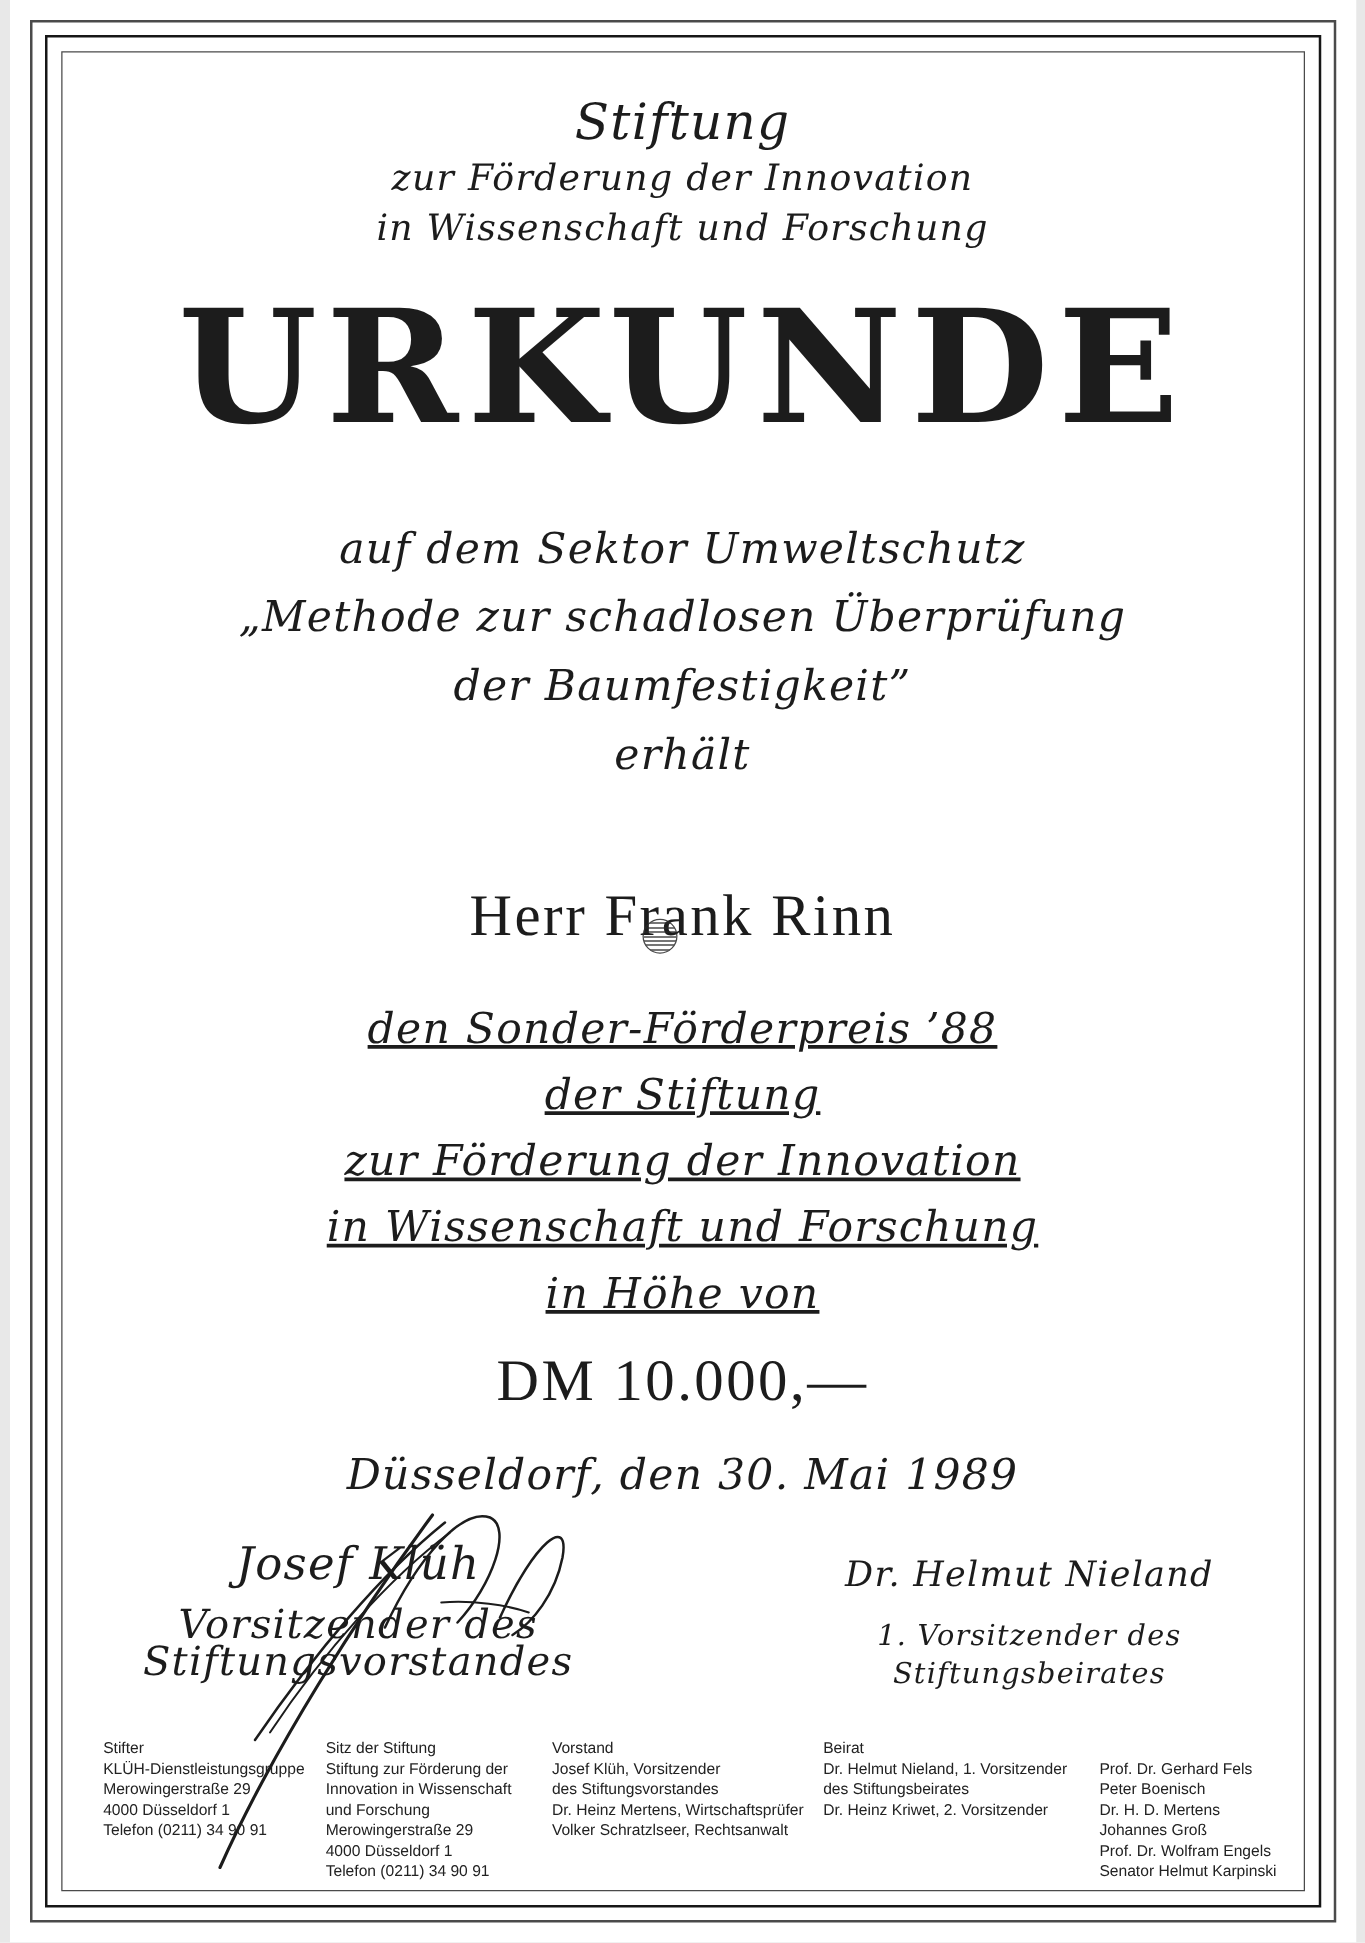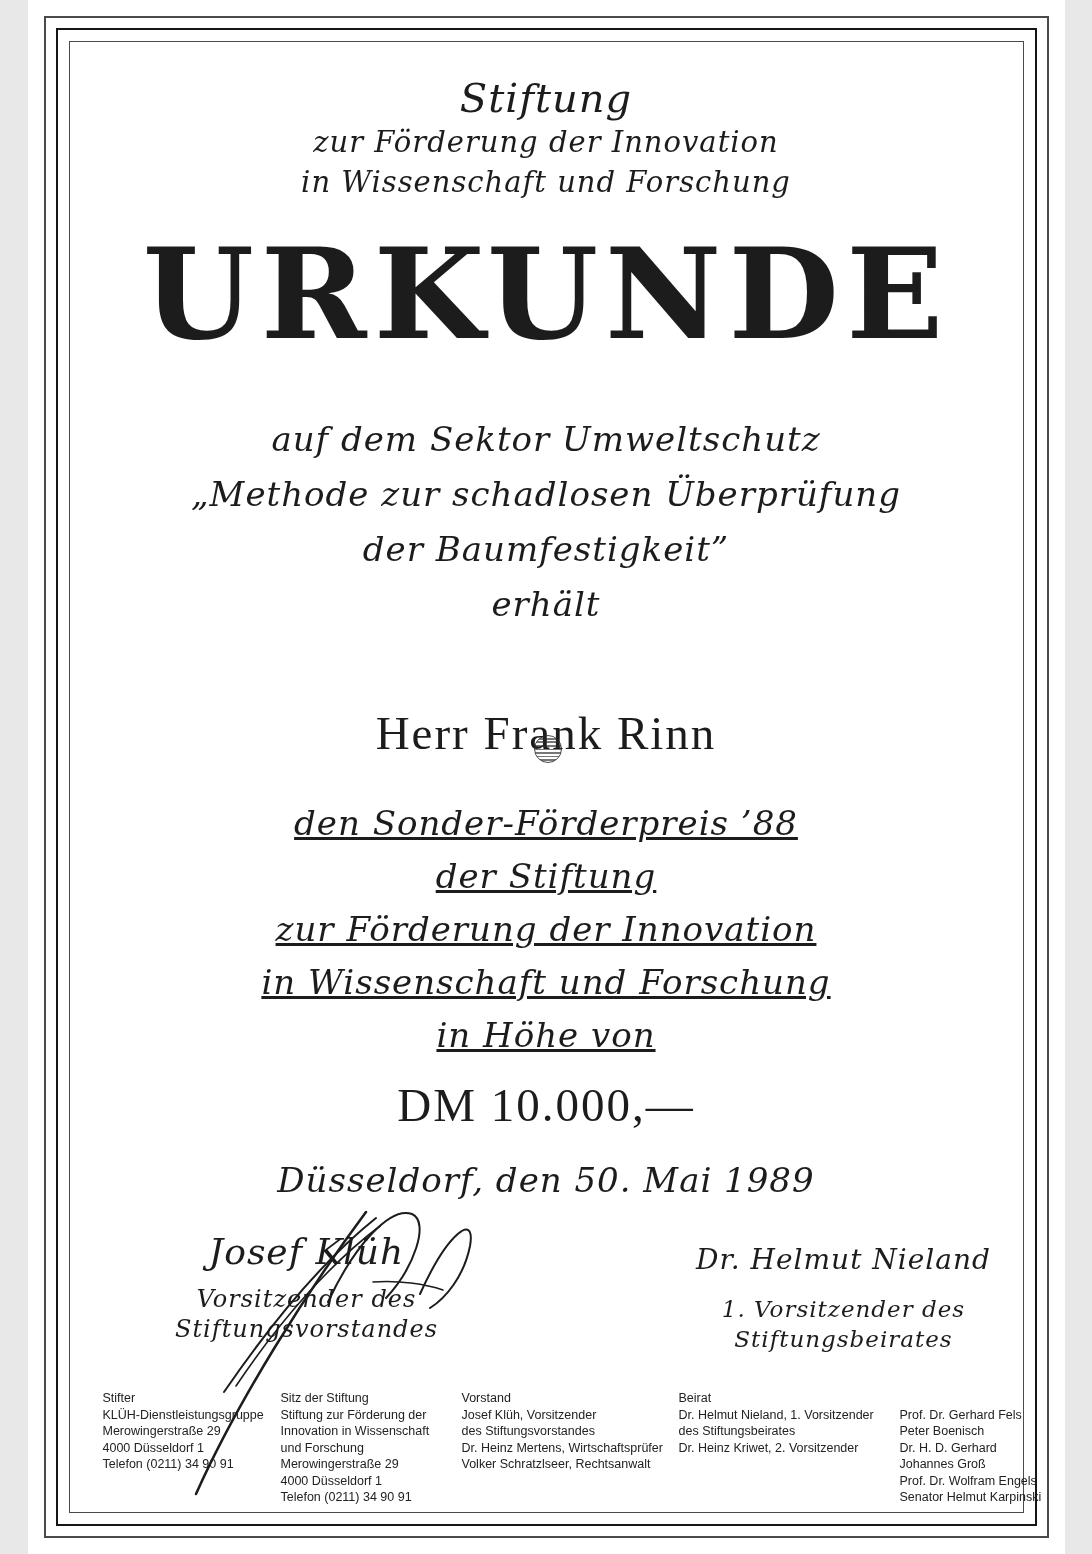--- a/index.html
+++ b/index.html
@@ -5,20 +5,21 @@
   html, body { margin: 0; padding: 0; background: #e8e8e8; }
   .page {
     position: relative;
     width: 1037px;
     height: 1554px;
     margin: 0 auto;
     background: var(--paper, #ffffff);
     color: var(--ink, #1c1c1c);
     overflow: hidden;
     font-family: "DejaVu Serif", serif;
+    padding-left: 40px;
   }
   
   .border { position: absolute; pointer-events: none; }
   .border-outer { inset: 16px; border: 2px solid var(--border_gray, #4a4a4a); }
   .border-mid   { inset: 28px; border: 2.5px solid var(--border_dark, #161616); }
   .border-inner { inset: 41px; border: 1.5px solid var(--border_gray, #4a4a4a); }
 
   .center { position: absolute; left: 0; right: 0; text-align: center; }
 
   
@@ -74,21 +75,21 @@
     letter-spacing: 2px;
   }
 
   .dateline { top: 1160px; font-size: 34px; }
 
   .sig { position: absolute; text-align: center; }
   .sig-left  { left: 88px;  width: 382px; top: 1230px; }
   .sig-right { left: 625px; width: 382px; top: 1238px; }
   .sig .sig-name  { font-size: 36px; line-height: 44px; }
   .sig-right .sig-name { font-size: 28px; }
-  .sig .sig-title { font-size: 24px; line-height: 30px; margin-top: 10px; }
+  .sig .sig-title { font-size: 32px; line-height: 30px; margin-top: 10px; }
   .sig-right .sig-title { font-size: 23px; margin-top: 12px; }
 
   .sig-svg { position: absolute; left: 0; top: 0; pointer-events: none; }
 
   .footer { position: absolute; top: 1390px; left: 0; right: 0;
     font-family: "Liberation Sans", sans-serif; font-size: 12.5px;
     color: #222; }
   .fcol { position: absolute; top: 0; white-space: nowrap; }
   .fcol .fhead, .fcol .fline { line-height: 16.5px; min-height: 16.5px; }
   .fcol-0 { left: 75px; }
@@ -127,21 +128,21 @@
   <div class="center award-block">
     <div class="script line">den Sonder-Förderpreis ’88</div>
     <div class="script line">der Stiftung</div>
     <div class="script line">zur Förderung der Innovation</div>
     <div class="script line">in Wissenschaft und Forschung</div>
     <div class="script line">in Höhe von</div>
   </div>
 
   <div class="center amount">DM 10.000,—</div>
 
-  <div class="center script dateline">Düsseldorf, den 50. Mai 1989</div>
+  <div class="center script dateline">Düsseldorf, den 30. Mai 1989</div>
 
   <svg class="sig-svg" width="1092" height="1554" viewBox="0 0 1092 1554">
     <g fill="none" stroke="#1c1c1c" stroke-linecap="round">
       <path d="M168 1494 C 210 1400, 280 1290, 338 1212" stroke-width="2.5"></path>
       <path d="M196 1392 C 244 1322, 298 1258, 348 1218" stroke-width="2"></path>
       <path d="M208 1386 C 252 1320, 304 1262, 352 1226" stroke-width="1.6"></path>
       <path d="M300 1302 C 326 1246, 362 1206, 384 1214 C 402 1222, 386 1268, 358 1298" stroke-width="2"></path>
       <path d="M392 1294 C 420 1232, 448 1212, 442 1246 C 436 1276, 418 1298, 402 1308" stroke-width="2"></path>
       <path d="M345 1282 C 370 1280, 398 1284, 415 1290" stroke-width="1.6"></path>
     </g>
@@ -198,21 +199,21 @@
           <div class="fline">des Stiftungsbeirates</div>
           <div class="fline">Dr. Heinz Kriwet, 2. Vorsitzender</div>
         </div>
     </div>
     <div class="fcol fcol-4">
       <div class="fhead"></div>
       <div>
 
       <div class="fline">Prof. Dr. Gerhard Fels</div>
           <div class="fline">Peter Boenisch</div>
-          <div class="fline">Dr. H. D. Gerhard</div>
+          <div class="fline">Dr. H. D. Mertens</div>
           <div class="fline">Johannes Groß</div>
           <div class="fline">Prof. Dr. Wolfram Engels</div>
           <div class="fline">Senator Helmut Karpinski</div>
         </div>
     </div>
   </div>
 
 </div>
 
 </body></html>

